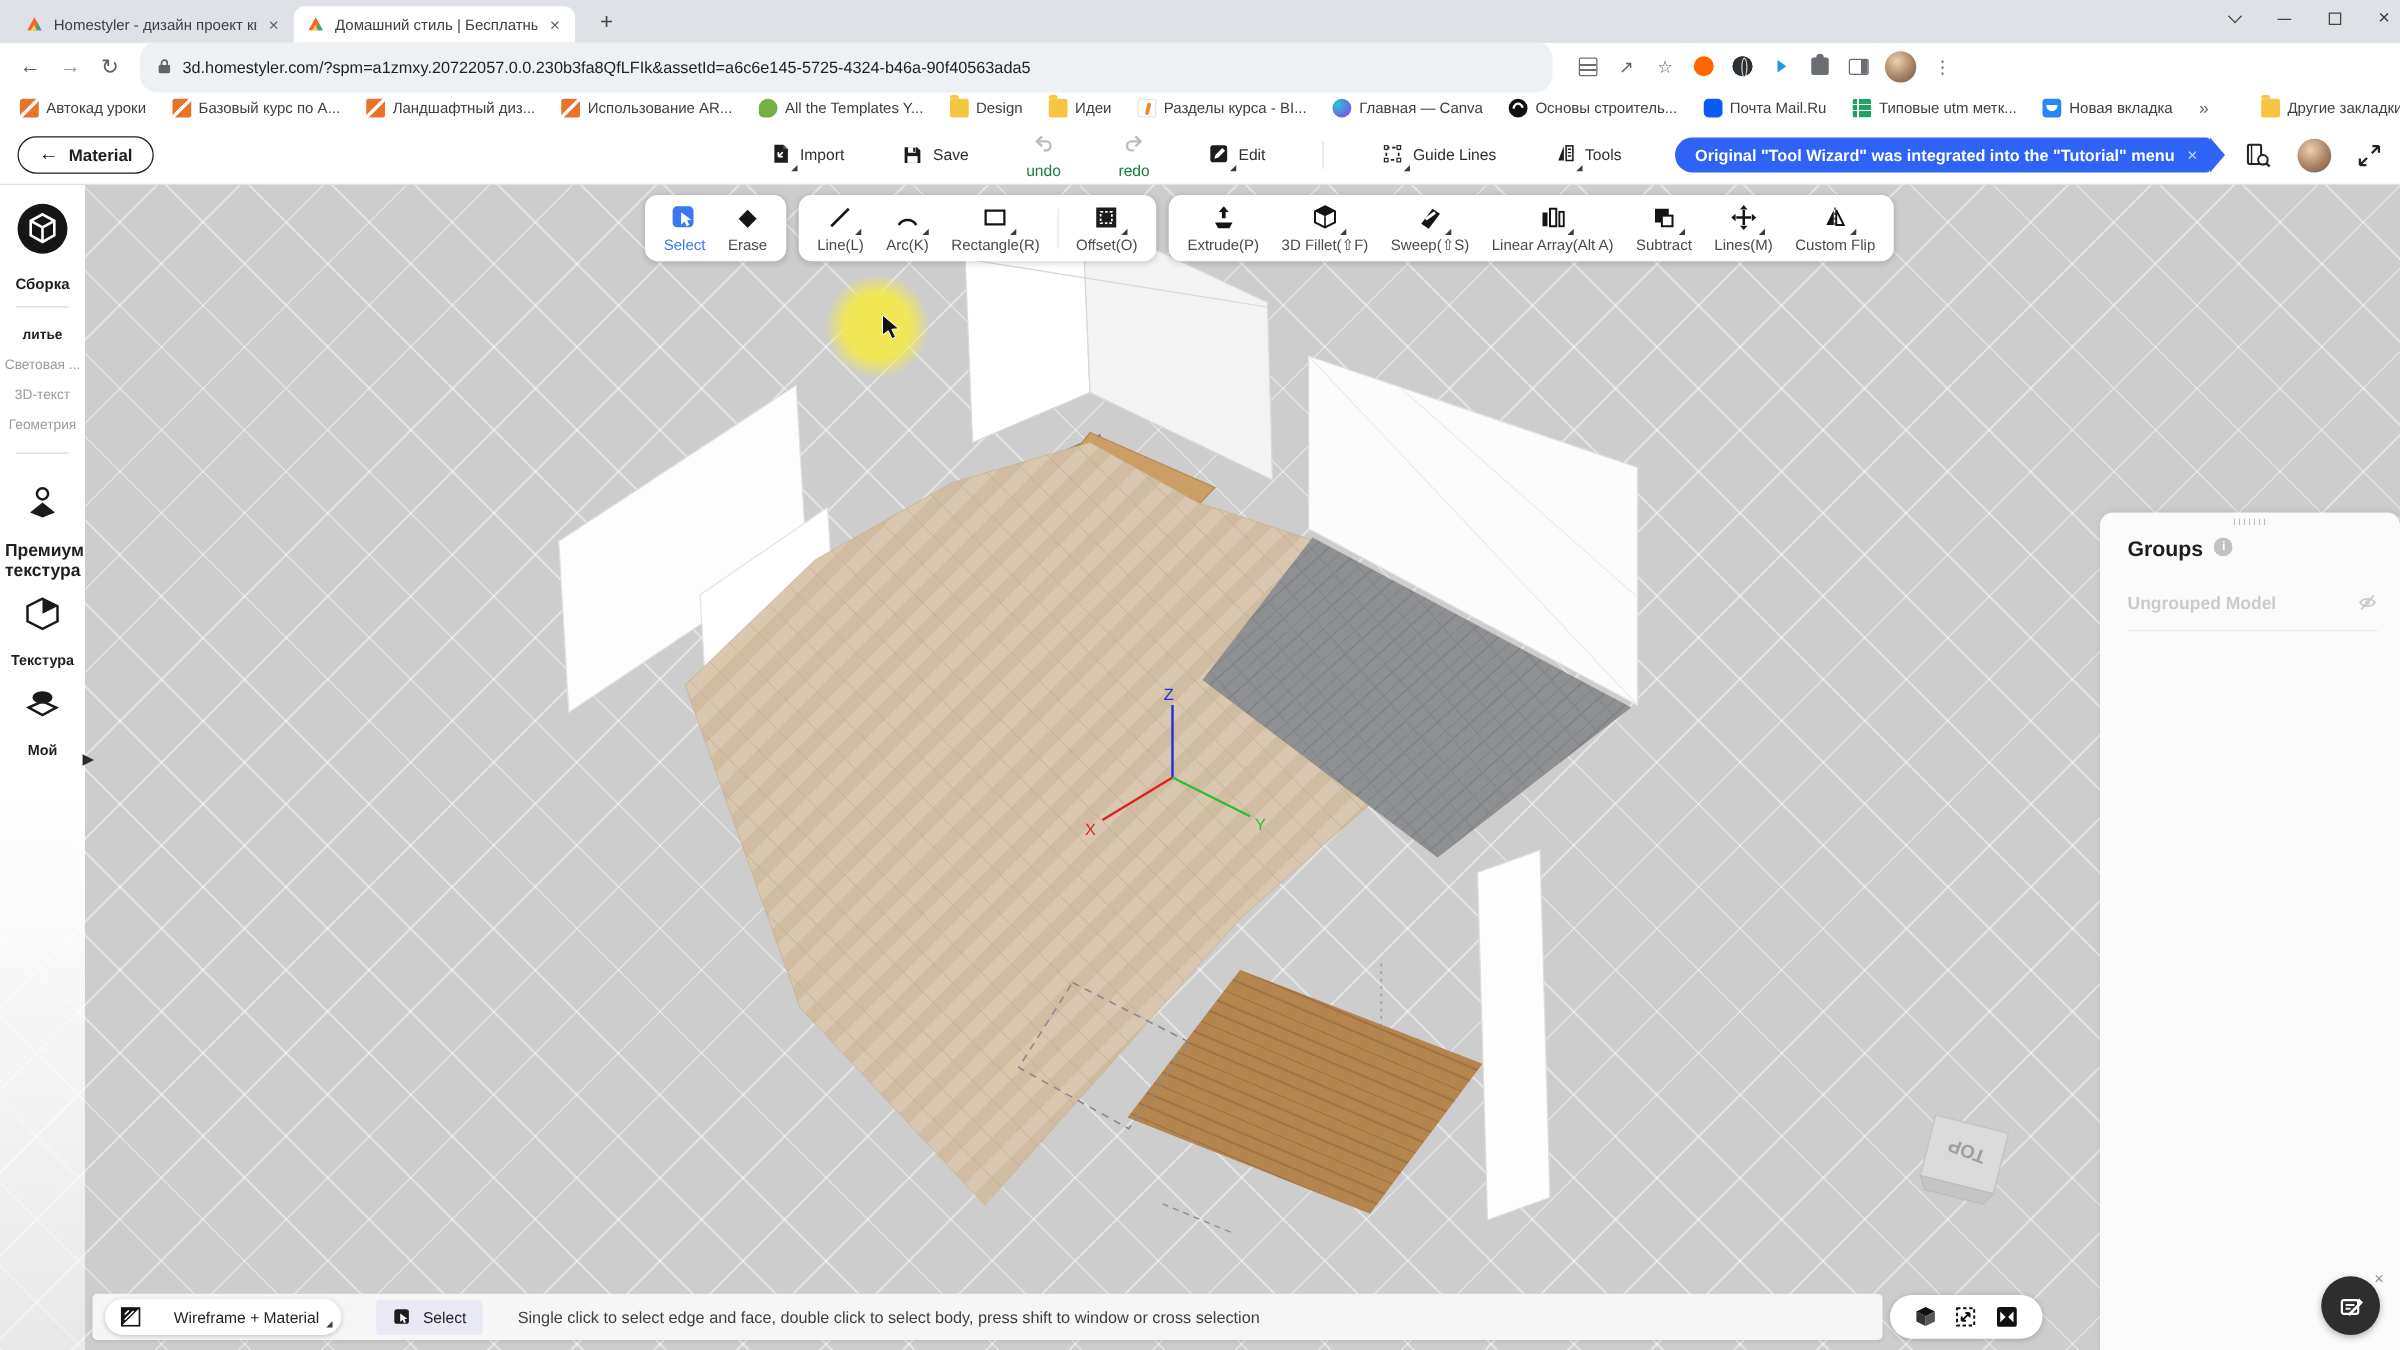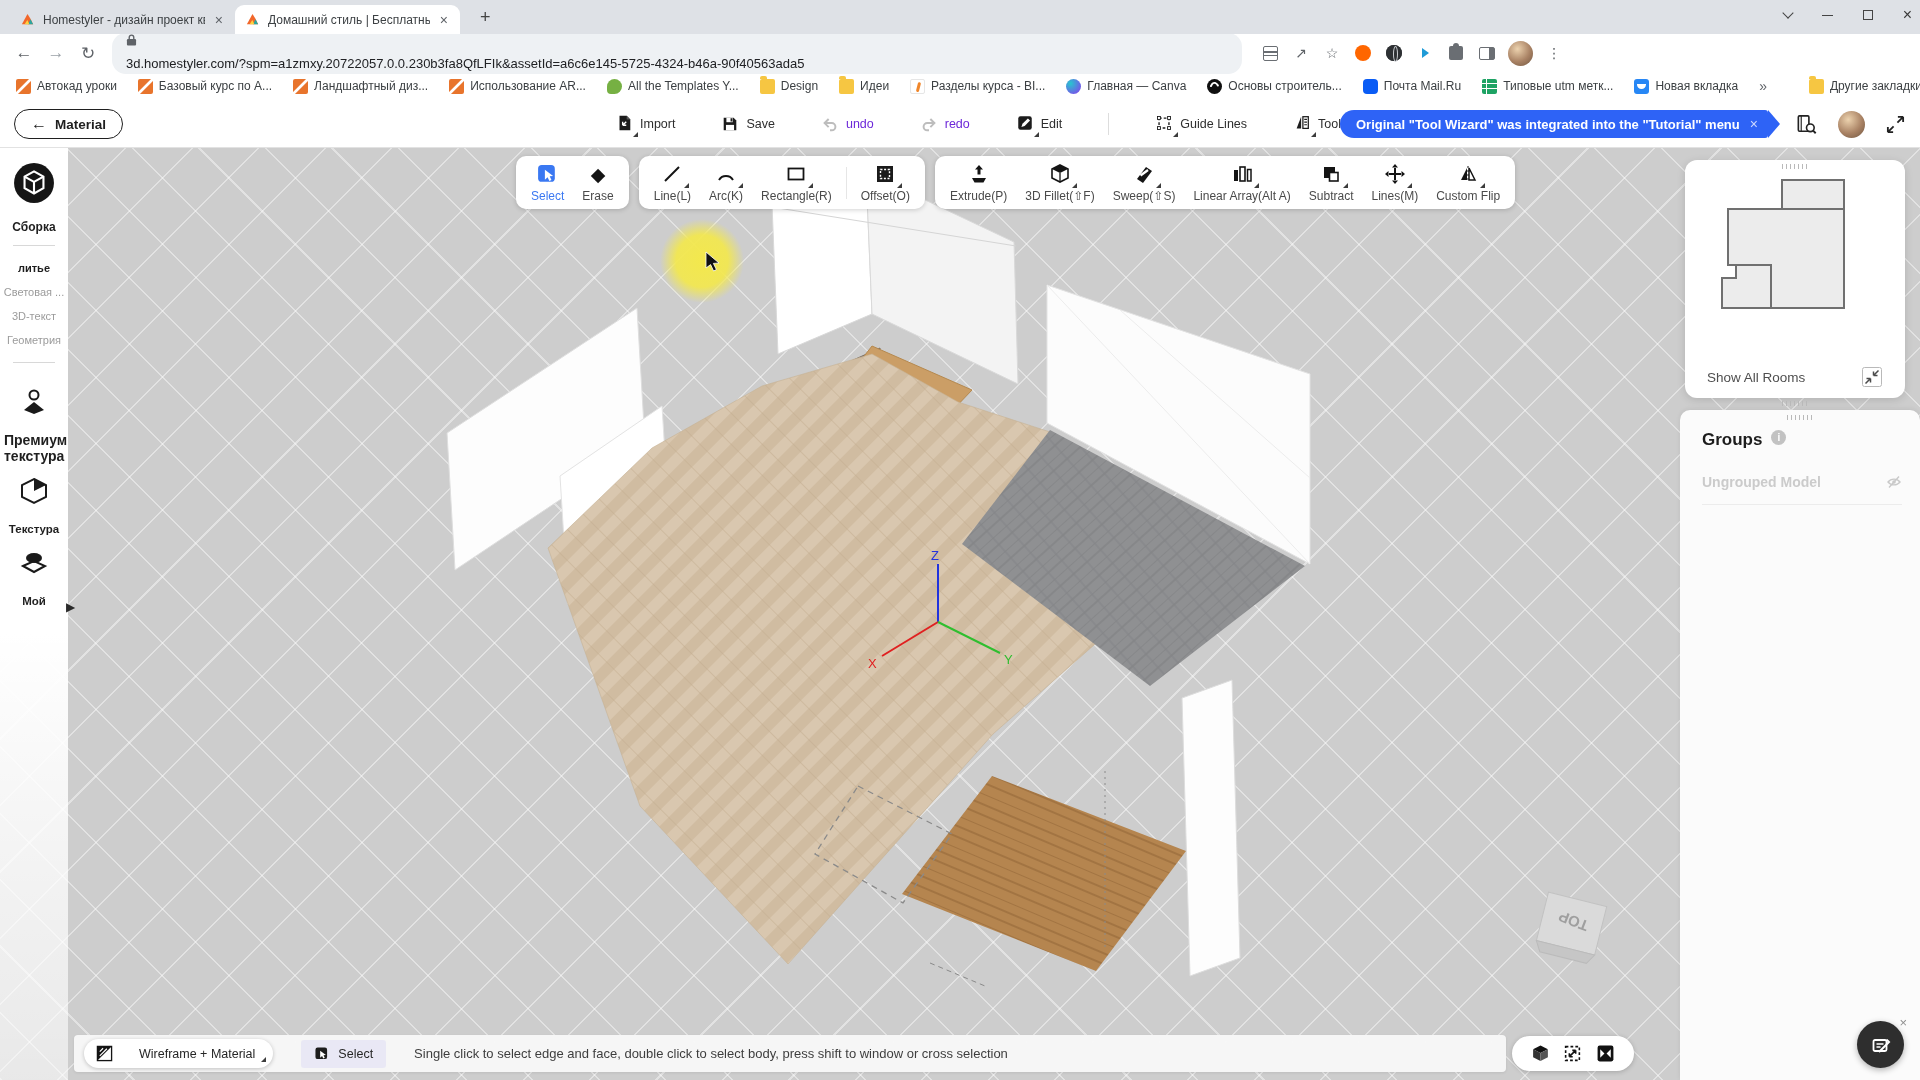--- a/index.html
+++ b/index.html
@@ -13,21 +13,21 @@
   .tab-x { font-size:14px; color:#5f6368; padding:0 2px; }
   .newtab-btn { font-size:18px; color:#444; margin-left:12px; padding:0 8px 6px; }
   .win-controls { position:absolute; right:8px; top:0; height:30px; display:flex; align-items:center; gap:30px; color:#3a3a3a; }
   .chev-down { width:8px; height:8px; border-right:1.5px solid #444; border-bottom:1.5px solid #444; transform:rotate(45deg); margin-top:-4px; }
   .wc-min { width:11px; border-bottom:1.5px solid #444; height:1px; }
   .wc-max { width:10px; height:10px; border:1.5px solid #444; }
   .wc-close { font-size:16px; }
 
   .navbar { height:38px; background:#fff; display:flex; align-items:center; padding:0 10px; gap:4px; }
   .nav-btn { width:28px; text-align:center; font-size:17px; color:#5f6368; }
-  .omnibox { width:1130px; height:41px; background:#eef1f4; border-radius:14px; display:flex; gap:9px; padding:0 14px; margin-left:6px;flex-direction:column; }
+  .omnibox { width:1130px; height:41px; background:#eef1f4; border-radius:14px; display:flex; align-items:center; gap:9px; padding:0 14px; margin-left:6px; }
   .url-text { font-size:13px; color:#202124; white-space:nowrap; overflow:hidden; }
   .ext-row { display:flex; align-items:center; gap:11px; margin-left:14px; }
   .ext { width:20px; height:20px; display:flex; align-items:center; justify-content:center; font-size:14px; color:#5f6368; }
   .ic-translate { width:15px; height:15px; border:1.5px solid #6a6e73; border-radius:2px; background:linear-gradient(transparent 4px,#6a6e73 4px 5.5px,transparent 5.5px 8px,#6a6e73 8px 9.5px,transparent 9.5px); }
   .ic-orange { width:16px; height:16px; border-radius:50%; background:#f60; }
   .ic-globe { width:16px; height:16px; border-radius:50%; background:#2e3134; box-shadow:inset 0 0 0 1px #2e3134, inset 0 0 0 2.5px #fff0; position:relative; }
   .ic-globe::after { content:""; position:absolute; left:6.5px; top:1px; width:3px; height:14px; border-radius:50%; border:1px solid #cfd2d6; }
   .ic-tri { width:0; height:0; border-left:7px solid #1f9bd7; border-top:5px solid transparent; border-bottom:5px solid transparent; }
   .ic-puzzle { width:14px; height:14px; background:#6a6e73; border-radius:2px; position:relative; }
   .ic-puzzle::after { content:""; position:absolute; left:4px; top:-3px; width:6px; height:6px; border-radius:50%; background:#6a6e73; }
@@ -51,21 +51,21 @@
   .bm-vk { background:#2787f5; border-radius:3px; position:relative; }
   .bm-vk::after { content:""; position:absolute; left:3px; top:5px; width:9px; height:5px; border-radius:0 0 5px 5px; background:#fff; }
   .bm-chev { color:#5f6368; font-size:14px; margin-left:4px; }
   .bm-sep { width:1px; height:18px; background:#d9d9d9; }
 
   
   .app-toolbar { height:48px; background:#fff; border-bottom:1px solid #e2e2e2; position:relative; }
   .complete-btn { position:absolute; left:14px; top:9px; height:30px; border:1.6px solid #1f1f1f; border-radius:16px; display:flex; align-items:center; gap:8px; padding:0 16px; font-size:13.5px; font-weight:bold; color:#1f1f1f; background:#fff; }
   .ta-center { position:absolute; left:615px; top:0; height:48px; display:flex; align-items:center; gap:46px; }
   .ta-item { display:flex; align-items:center; gap:7px; font-size:12.5px; color:#2e2e2e; position:relative; }
-  .ta-item.dim { color:#6d28d9; }
+  .ta-item.dim { color:#15803d;flex-direction:column; }
   .ta-div { width:1px; height:22px; background:#ddd; }
   .corner { position:relative; }
   .corner::after { content:""; position:absolute; right:-5px; bottom:-2px; width:0; height:0; border-style:solid; border-width:0 0 5px 5px; border-color:transparent transparent #3c3c3c transparent; }
   .banner { position:absolute; left:1340px; top:10px; height:28px; background:#2e63f6; border-radius:14px 3px 3px 14px; display:flex; align-items:center; gap:10px; padding:0 10px 0 16px; color:#fff; font-size:13px; font-weight:bold; white-space:nowrap; }
   .banner::after { content:""; position:absolute; right:-12px; top:0; border-top:14px solid transparent; border-bottom:14px solid transparent; border-left:12px solid #2e63f6; }
   .banner-x { color:#cdd9ff; font-weight:normal; font-size:14px; }
   .ta-right { position:absolute; right:14px; top:0; height:48px; display:flex; align-items:center; gap:20px; }
 
   
   .viewport { position:absolute; left:0; top:148px; width:1920px; height:932px; overflow:hidden;
@@ -565,38 +565,20 @@
                 <polygon points="4,17 10,5 10,17" fill="#141414"></polygon>
                 <polygon points="18,17 12,5 12,17" fill="none" stroke="#141414" stroke-width="1.5"></polygon>
                 <line x1="11" y1="3" x2="11" y2="19" stroke="#141414" stroke-width="1" stroke-dasharray="2 2"></line>
               </svg>
             </span>
           <span class="lb">Custom Flip</span>
         </div>
       </div>
     </div>
 
-    <div class="minimap">
-      <span class="ticks" style="top:4px"></span>
-      <svg width="220" height="180" viewBox="0 0 220 180" style="position:absolute;top:12px">
-        <g fill="#ececec" stroke="#707070" stroke-width="2">
-          <rect x="97" y="8" width="62" height="29"></rect>
-          <path d="M43 37 H159 V136 H86 V93 H43 Z"></path>
-          <path d="M37 106 H51 V93 H86 V136 H37 Z"></path>
-        </g>
-      </svg>
-      <div class="mm-footer">
-        <span class="mm-show">Show All Rooms</span>
-        <svg width="22" height="22" viewBox="0 0 22 22">
-            <rect x="1.5" y="1.5" width="19" height="19" rx="2" fill="none" stroke="#b9b9b9"></rect>
-            <path d="M4.5 17.5 L9.5 12.5 M9.5 12.5 h-4 M9.5 12.5 v4 M17.5 4.5 L12.5 9.5 M12.5 9.5 h4 M12.5 9.5 v-4" stroke="#4a4a4a" stroke-width="1.5" fill="none"></path>
-          </svg>
-      </div>
-      <span class="ticks" style="bottom:-8px"></span>
-    </div>
 
     <div class="groups-panel">
       <span class="ticks" style="top:5px"></span>
       <div class="groups-title">
         <span>Groups</span>
         <span class="info-dot">i</span>
       </div>
       <div class="ungrouped-row">
         <span>Ungrouped Model</span>
         <svg width="16" height="16" viewBox="0 0 16 16">

